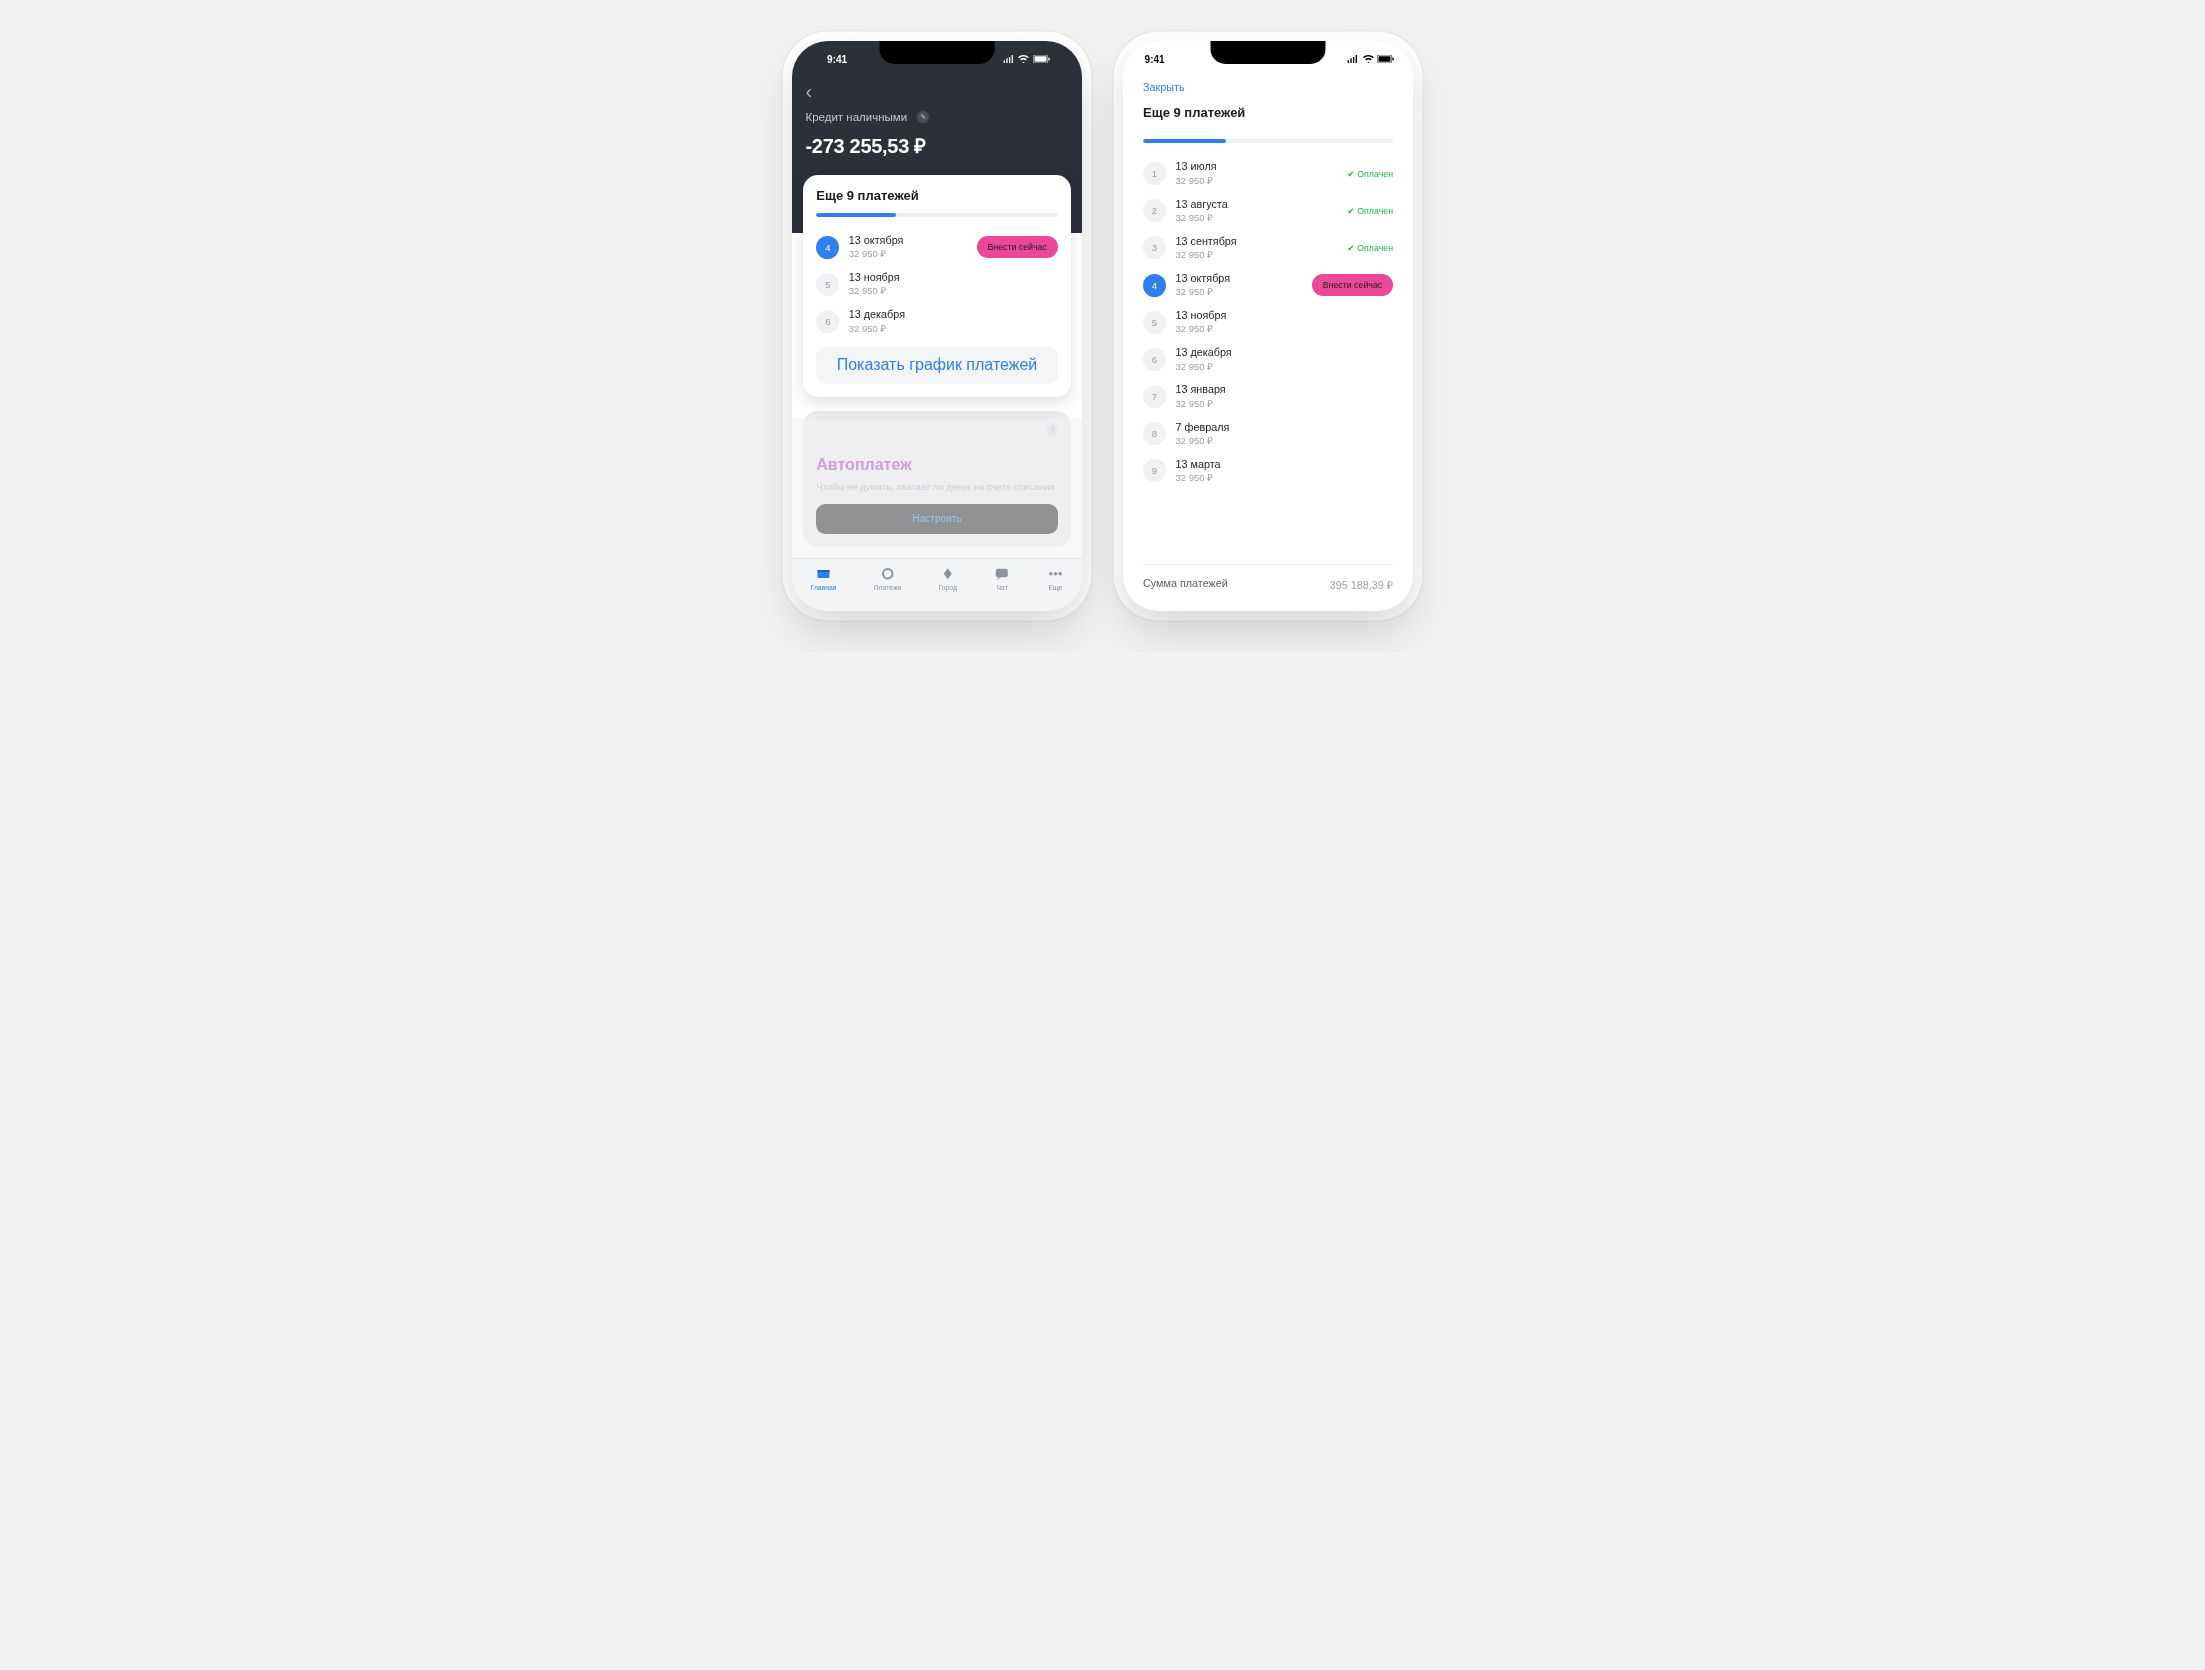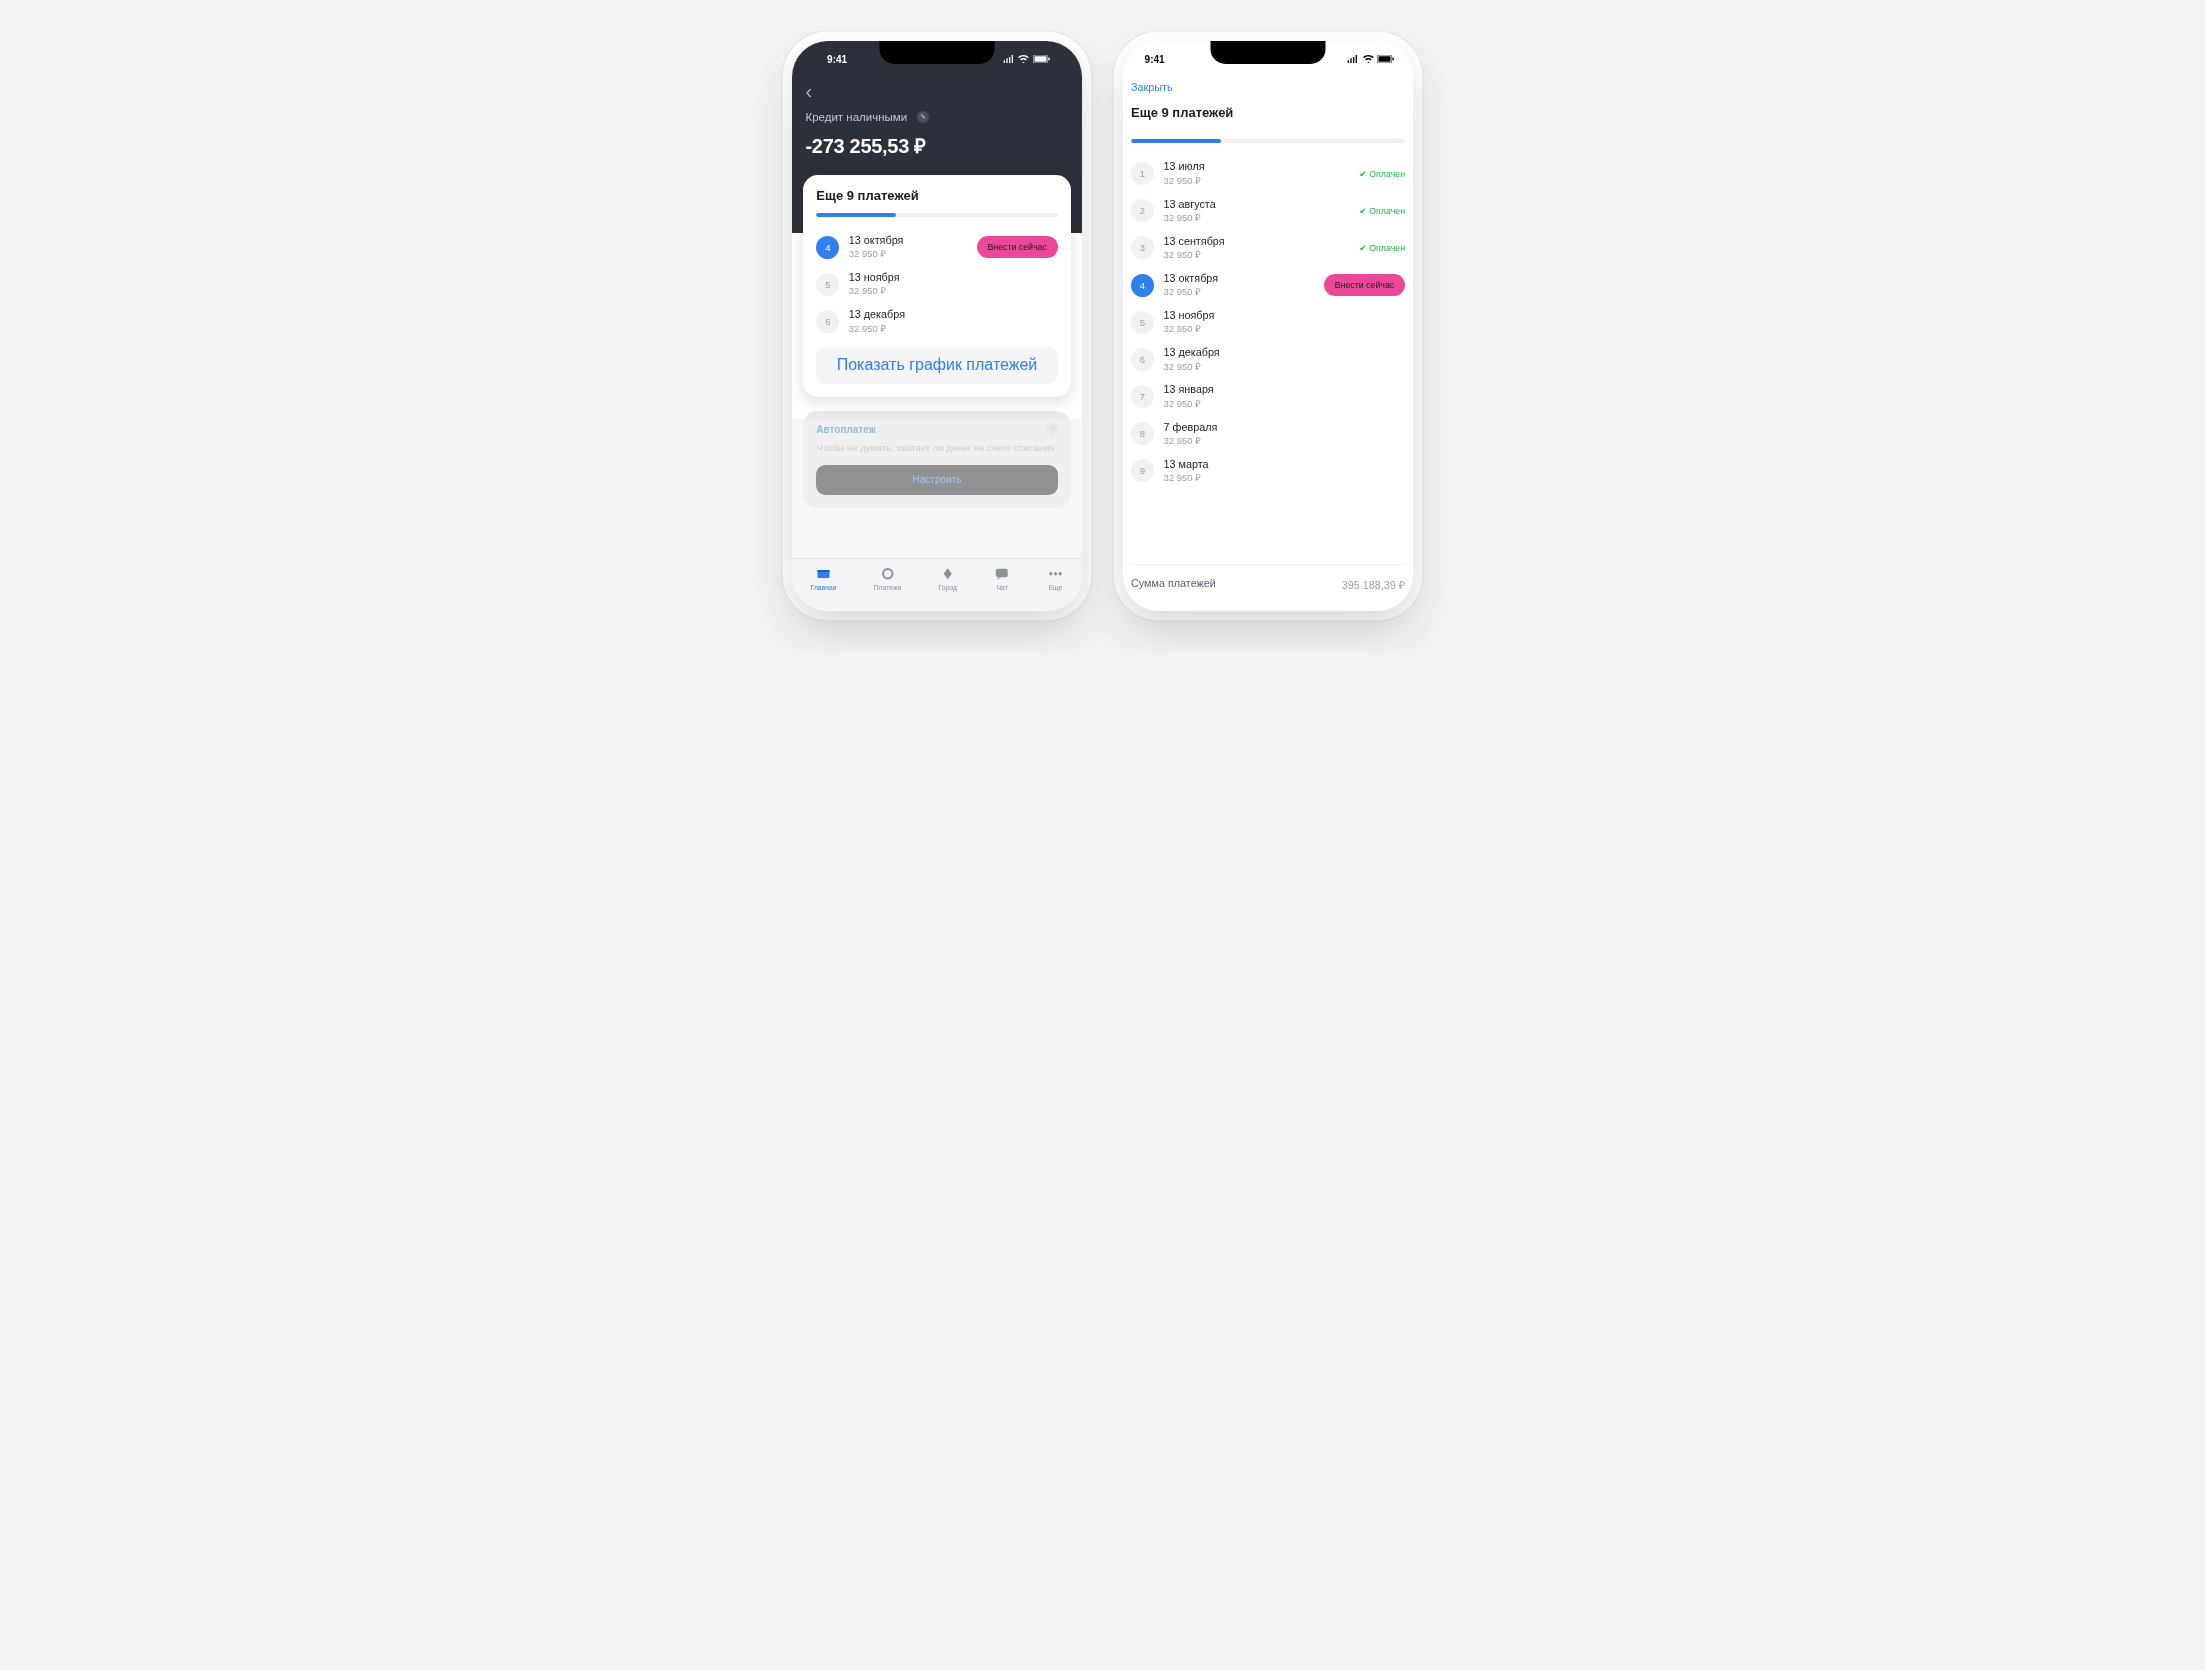--- a/index.html
+++ b/index.html
@@ -89,21 +89,21 @@
     padding: 9.5px; font-size: 16px; color: #2f80ed; font-weight: 500;
   }
 
   .autopay-card {
     margin: 13.5px 10.8px 0 10.8px;
     background: #e9eaec;
     border-radius: 15px;
     padding: 13.5px;
     position: relative;
   }
-  .autopay-title { font-size: 10px; font-weight: 700; color: #0369a1; }
+  .autopay-title { font-size: 16px; font-weight: 700; color: #a21caf; margin-top: 32px; }
   .autopay-desc { font-size: 9.5px; color: #8e939b; margin-top: 5.4px; line-height: 1.4; }
   .autopay-help {
     position: absolute; top: 12px; right: 12px;
     width: 13.5px; height: 13.5px; border-radius: 50%;
     background: #dcdde0; color: #8e939b;
     display: flex; align-items: center; justify-content: center;
     font-size: 8px;
   }
   .autopay-btn {
     width: 100%; margin-top: 10.8px;
@@ -122,21 +122,21 @@
     display: flex; justify-content: space-around; align-items: flex-start;
     padding-top: 6.8px;
     border-top: 0.7px solid #e2e3e6;
     z-index: 20;
   }
   .tab { display: flex; flex-direction: column; align-items: center; gap: 2.7px; font-size: 6.8px; color: #8e939b; }
   .tab.active { color: #2f80ed; }
   .tab-icon { width: 16px; height: 16px; display:flex; align-items:center; justify-content:center; }
 
   
-  .p2-body { padding: 0 8px; height: calc(100% - 36px); display: flex; flex-direction: column; }
+  .p2-body { padding: 0 20px; height: calc(100% - 36px); display: flex; flex-direction: column; }
   .close-link { color: #2f80ed; font-size: 10.8px; padding: 4px 0 12px; }
   .p2-list { flex: 1; overflow: hidden; }
   .footer-sum {
     border-top: 0.7px solid #edeff2;
     padding: 12px 0 19px;
     display: flex; justify-content: space-between;
     font-size: 10.8px;
   }
   .footer-sum .lbl { color: #5a5e66; }
   .footer-sum .val { color: #9aa0a8; }

